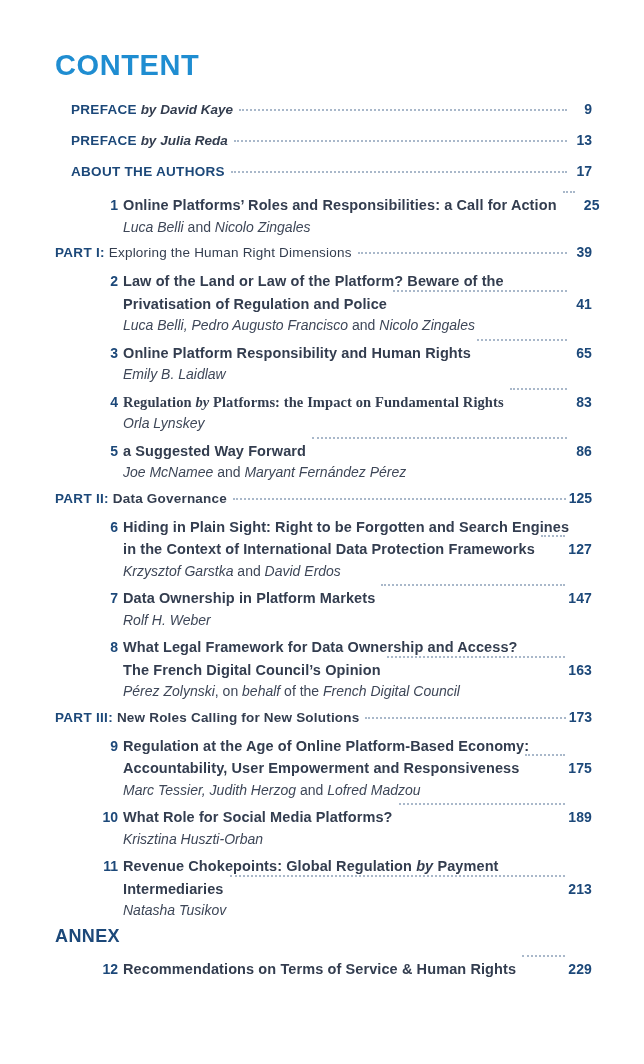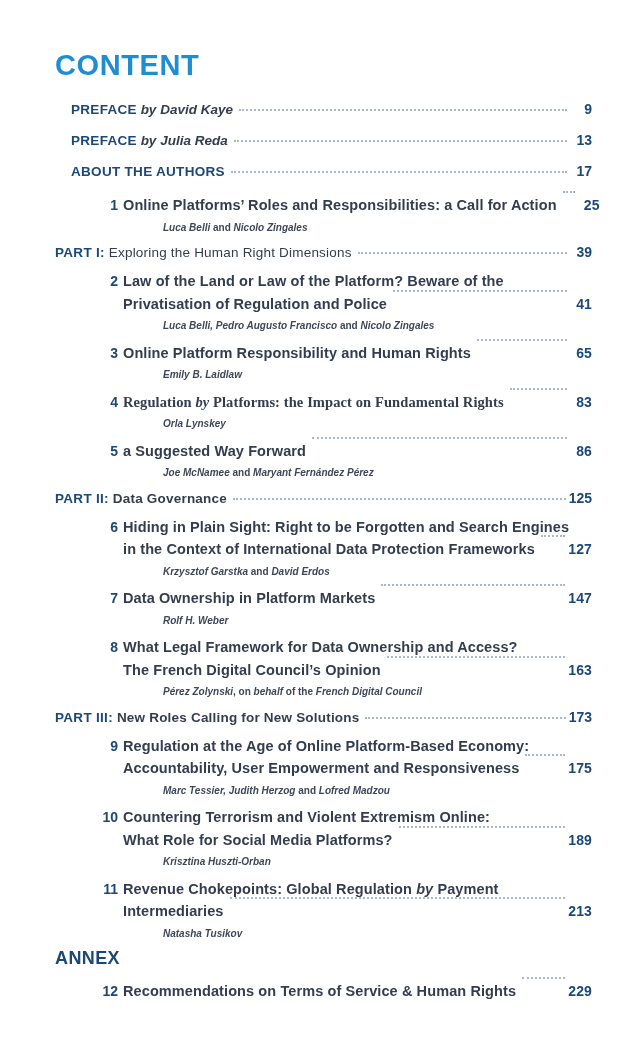--- a/index.html
+++ b/index.html
@@ -34,21 +34,21 @@
   
   .chapter{display:flex;margin-bottom:5px;}
   .num{width:22px;margin-left:41px;margin-right:5px;flex:none;
        font-size:14px;font-weight:700;color:var(--navy);text-align:right;
        line-height:22.5px;}
   .chap-content{flex:1;min-width:0;}
   .tline{font-size:14.5px;line-height:22.5px;font-weight:600;color:var(--text);letter-spacing:0.1px;}
   .tline .it{font-style:italic;}
   .tline.flexed{display:flex;align-items:flex-start;}
   .tline .txt{white-space:pre;}
-  .authors{font-size:10px;line-height:21.5px;font-weight:700;color:var(--authors);margin-left:40px;}
+  .authors{font-size:14px;line-height:21.5px;font-weight:400;color:var(--authors);}
   .authors .it{font-style:italic;}
   .authors span{white-space:pre;}
   
   .dots{flex:1 1 auto;min-width:12px;align-self:baseline;
         border-bottom:2px dotted var(--dots);
         margin:0 3px 0 6px;position:relative;top:-3px;}
   .pg{flex:none;font-size:14px;font-weight:700;color:var(--navy);
       min-width:22px;text-align:right;line-height:inherit;}
   
   .annex{font-size:18px;line-height:17px;margin:6px 0 13px 0;}
@@ -194,21 +194,20 @@
             <span class="txt" style="white-space: pre;"><span class="txt">Accountability, User Empowerment and Responsiveness</span></span>
             <span class="dots"></span>
             <span class="pg">175</span>
           </div>
           <div class="authors"><span class="it">Marc Tessier, Judith Herzog</span><span class="txt"> and </span><span class="it">Lofred Madzou</span></div>
         </div>
       </div>
       <div class="chapter">
         <div class="num">10</div>
         <div class="chap-content">
-          <div class="tline"><span class="txt">Countering Terrorism and Violent Extremism Online:</span></div>
           <div class="tline flexed">
             <span class="txt" style="white-space: pre;"><span class="txt">What Role for Social Media Platforms?</span></span>
             <span class="dots"></span>
             <span class="pg">189</span>
           </div>
           <div class="authors"><span class="it">Krisztina Huszti-Orban</span></div>
         </div>
       </div>
       <div class="chapter">
         <div class="num">11</div>

